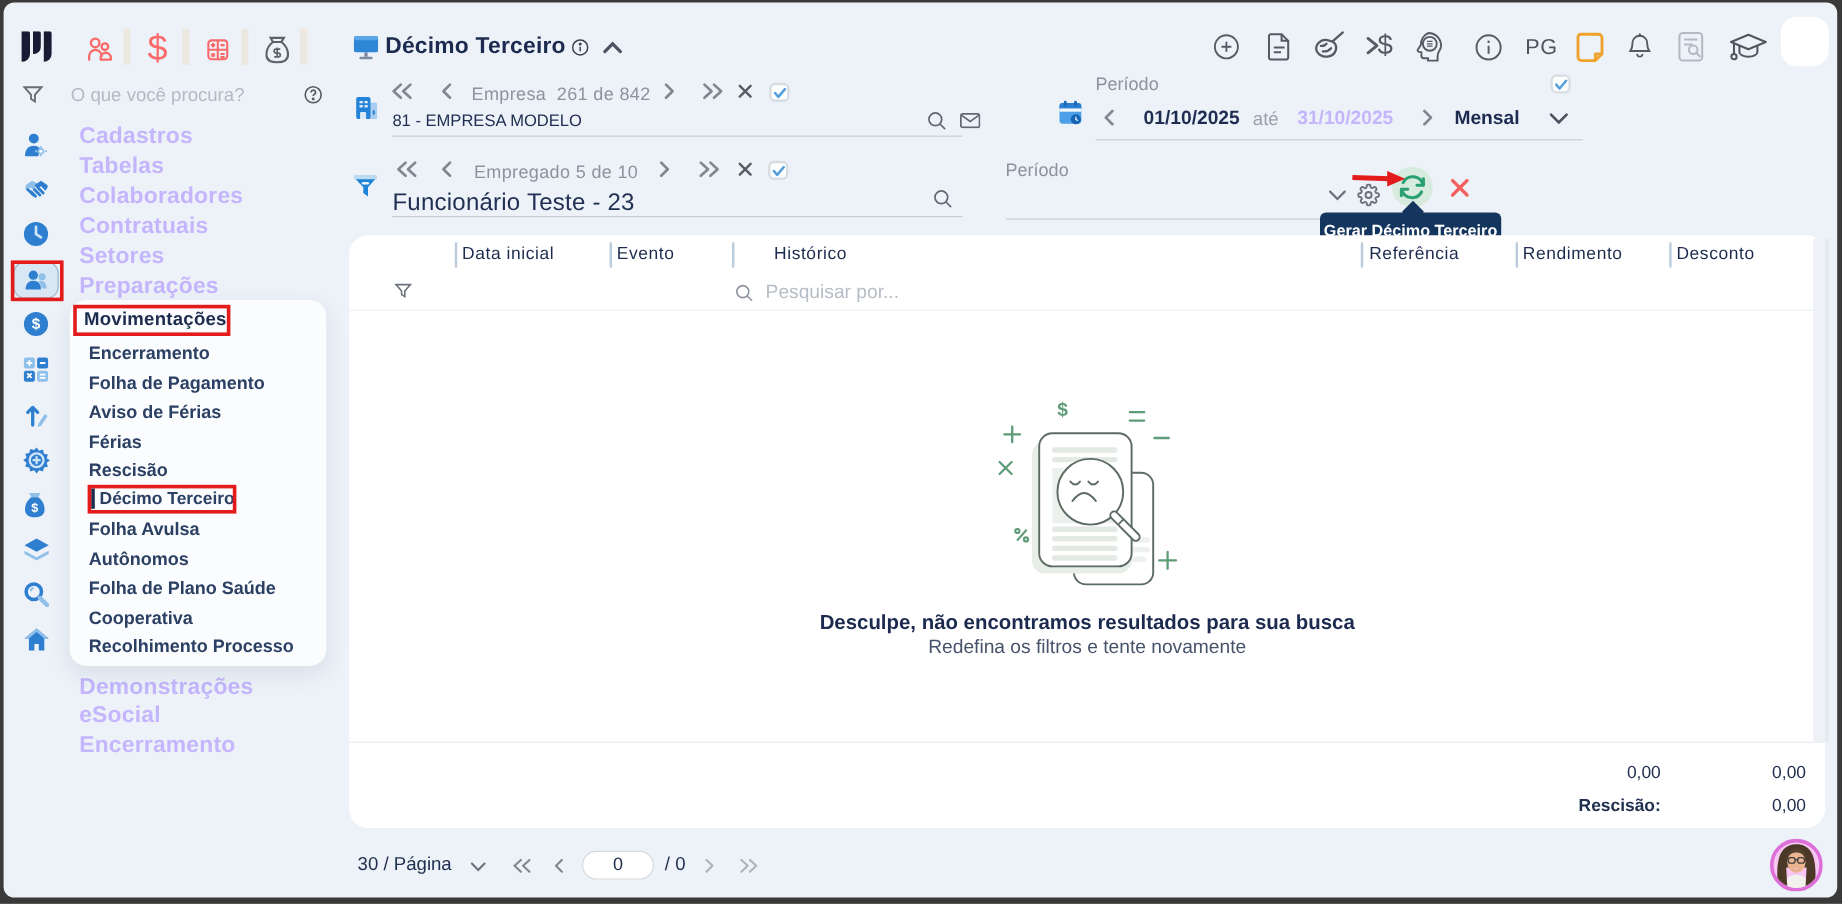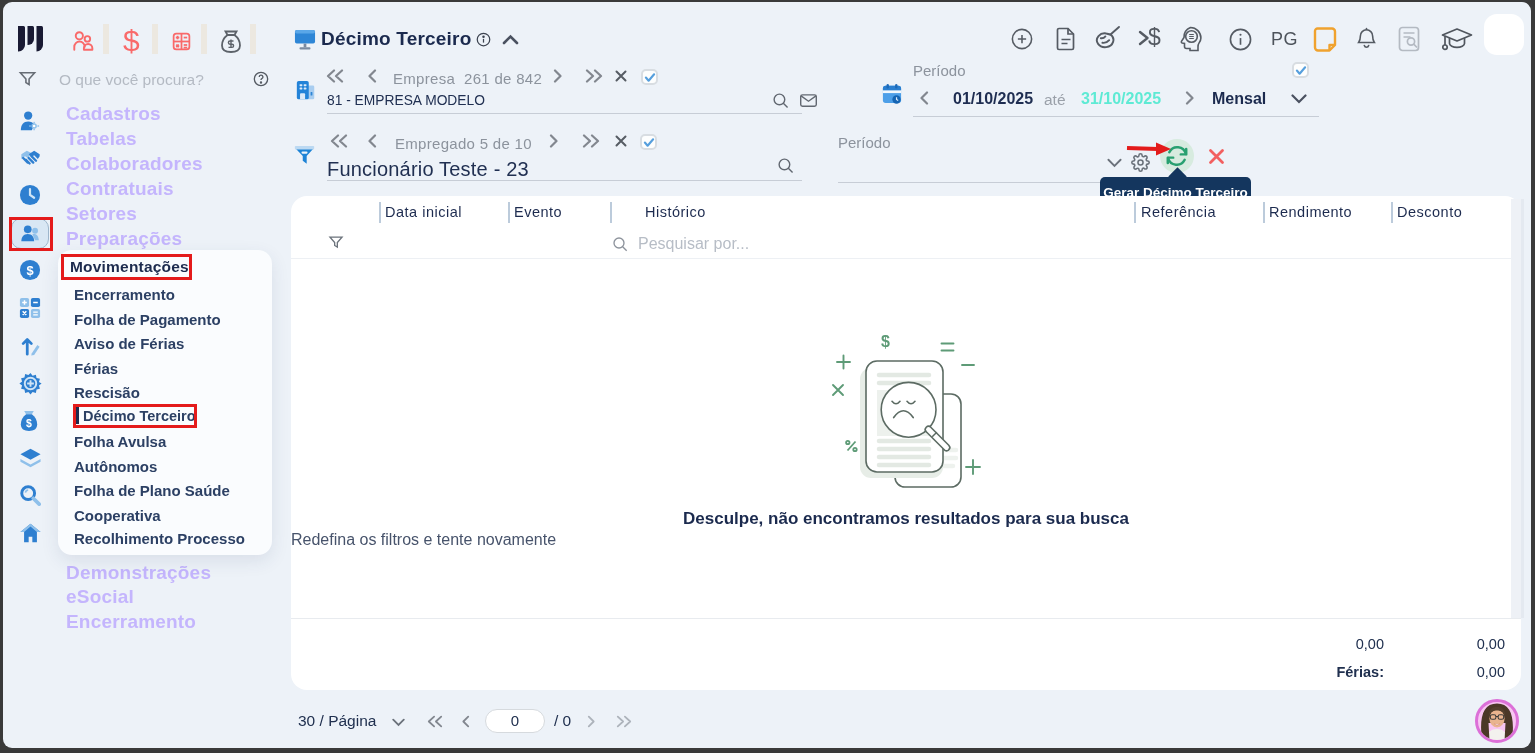--- a/index.html
+++ b/index.html
@@ -337,21 +337,21 @@
     <rect x="14.4" y="1" width="2.6" height="5" rx="1.3" fill="#1d6ab8"></rect>
   <circle cx="16" cy="18" r="4.6" fill="#1565b4"></circle>
     <path d="M16 15.6 v2.4 l1.8 1.2" stroke="#dbeafa" stroke-width="1.3" fill="none"></path>
 </svg>
 <div class="abs" style="left:913px;top:62px;font-size:15px;color:#8c939d">Período</div>
 <svg class="abs" style="left:920px;top:91px" width="9" height="14" viewBox="0 0 9 14" fill="none" stroke="#82878f" stroke-width="2.2" stroke-linecap="round" stroke-linejoin="round">
     <path d="M7 1.5 L1.5 7 L7 12.5"></path>
   </svg>
 <div class="abs navy" style="left:953px;top:90px;font-size:16px;font-weight:bold;color:#1e2d51">01/10/2025</div>
 <div class="abs" style="left:1044px;top:91px;font-size:15.5px;color:#9aa0a9">até</div>
-<div class="abs navy" style="left:1081px;top:90px;font-size:16px;font-weight:bold;color:#5eead4">31/10/2025</div>
+<div class="abs navy" style="left:1081px;top:90px;font-size:16px;font-weight:bold;color:#c4b5fd">31/10/2025</div>
 <svg class="abs" style="left:1185px;top:91px" width="9" height="14" viewBox="0 0 9 14" fill="none" stroke="#82878f" stroke-width="2.2" stroke-linecap="round" stroke-linejoin="round">
     <path d="M2 1.5 L7.5 7 L2 12.5"></path>
   </svg>
 <div class="abs" style="left:1212px;top:90px;font-size:16px;font-weight:bold;color:#1b2a4e">Mensal</div>
 <svg class="abs" style="left:1291px;top:94px" width="16" height="10" viewBox="0 0 16 10" fill="none" stroke="#4a5160" stroke-width="2.2" stroke-linecap="round">
     <path d="M1.5 1.5 L8 8 L14.5 1.5"></path>
   </svg>
 <div class="chk" style="left:1292px;top:62px">
     <svg width="12" height="11" viewBox="0 0 13 12" style="margin:1px auto 0">
       <path d="M2 6 L5 9.5 L11 2.5" fill="none" stroke="#569fdd" stroke-width="2.3" stroke-linecap="round" stroke-linejoin="round"></path>
@@ -442,26 +442,26 @@
   <circle cx="88.6" cy="79.8" r="27.4" fill="#fff" stroke="#5c6b63" stroke-width="1.6"></circle>
   <path d="M108.5 99.5 L126.5 117.5" stroke="#5c6b63" stroke-width="8" stroke-linecap="round"></path>
   <path d="M108.5 99.5 L126.5 117.5" stroke="#fff" stroke-width="4.8" stroke-linecap="round"></path>
       <path d="M112.2 106.8 L116.8 102.2" stroke="#5c6b63" stroke-width="1.5"></path>
   <path d="M72 71.3 Q76 76.3 80 71.3 M87 71.3 Q91 76.3 95 71.3" fill="none" stroke="#5c6b63" stroke-width="1.6" stroke-linecap="round"></path>
   <path d="M73.7 87.5 Q83.4 74 93.2 87.5" fill="none" stroke="#5c6b63" stroke-width="1.7" stroke-linecap="round"></path>
 </svg>
   </div>
 
 <div class="abs" style="left:291px;top:509px;width:1230px;text-align:center;font-size:17px;font-weight:bold;color:#1b2a4e">Desculpe, não encontramos resultados para sua busca</div>
-<div class="abs" style="left:291px;top:531px;width:1230px;text-align:left;font-size:16px;color:#47536b">Redefina os filtros e tente novamente</div>
+<div class="abs" style="left:291px;top:531px;width:1230px;text-align:center;font-size:16px;color:#47536b">Redefina os filtros e tente novamente</div>
 
 <div class="abs" style="left:291px;top:618px;width:1230px;height:1px;background:#e8ebef"></div>
 <div class="abs" style="left:1284px;top:636px;width:100px;text-align:right;font-size:14.5px;color:#20304f">0,00</div>
 <div class="abs" style="left:1405px;top:636px;width:100px;text-align:right;font-size:14.5px;color:#20304f">0,00</div>
-<div class="abs" style="left:1284px;top:664px;width:100px;text-align:right;font-size:14.5px;font-weight:bold;color:#20304f">Férias:</div>
+<div class="abs" style="left:1284px;top:664px;width:100px;text-align:right;font-size:14.5px;font-weight:bold;color:#20304f">Rescisão:</div>
 <div class="abs" style="left:1405px;top:664px;width:100px;text-align:right;font-size:14.5px;color:#20304f">0,00</div>
 
 <div class="abs" style="left:298px;top:712px;font-size:15.5px;color:#20304f">30 / Página</div>
 <svg class="abs" style="left:392px;top:718px" width="13" height="9" viewBox="0 0 16 10" fill="none" stroke="#6b727b" stroke-width="2.2" stroke-linecap="round">
     <path d="M1.5 1.5 L8 8 L14.5 1.5"></path>
   </svg>
 <svg class="abs" style="left:427px;top:715px" width="16" height="13" viewBox="0 0 18 14" fill="none" stroke="#82878f" stroke-width="2" stroke-linecap="round" stroke-linejoin="round">
     <path d="M8 1.5 L2 7 L8 12.5 M16 1.5 L10 7 L16 12.5"></path>
   </svg>
 <svg class="abs" style="left:462px;top:715px" width="8" height="13" viewBox="0 0 9 14" fill="none" stroke="#82878f" stroke-width="2" stroke-linecap="round" stroke-linejoin="round">

